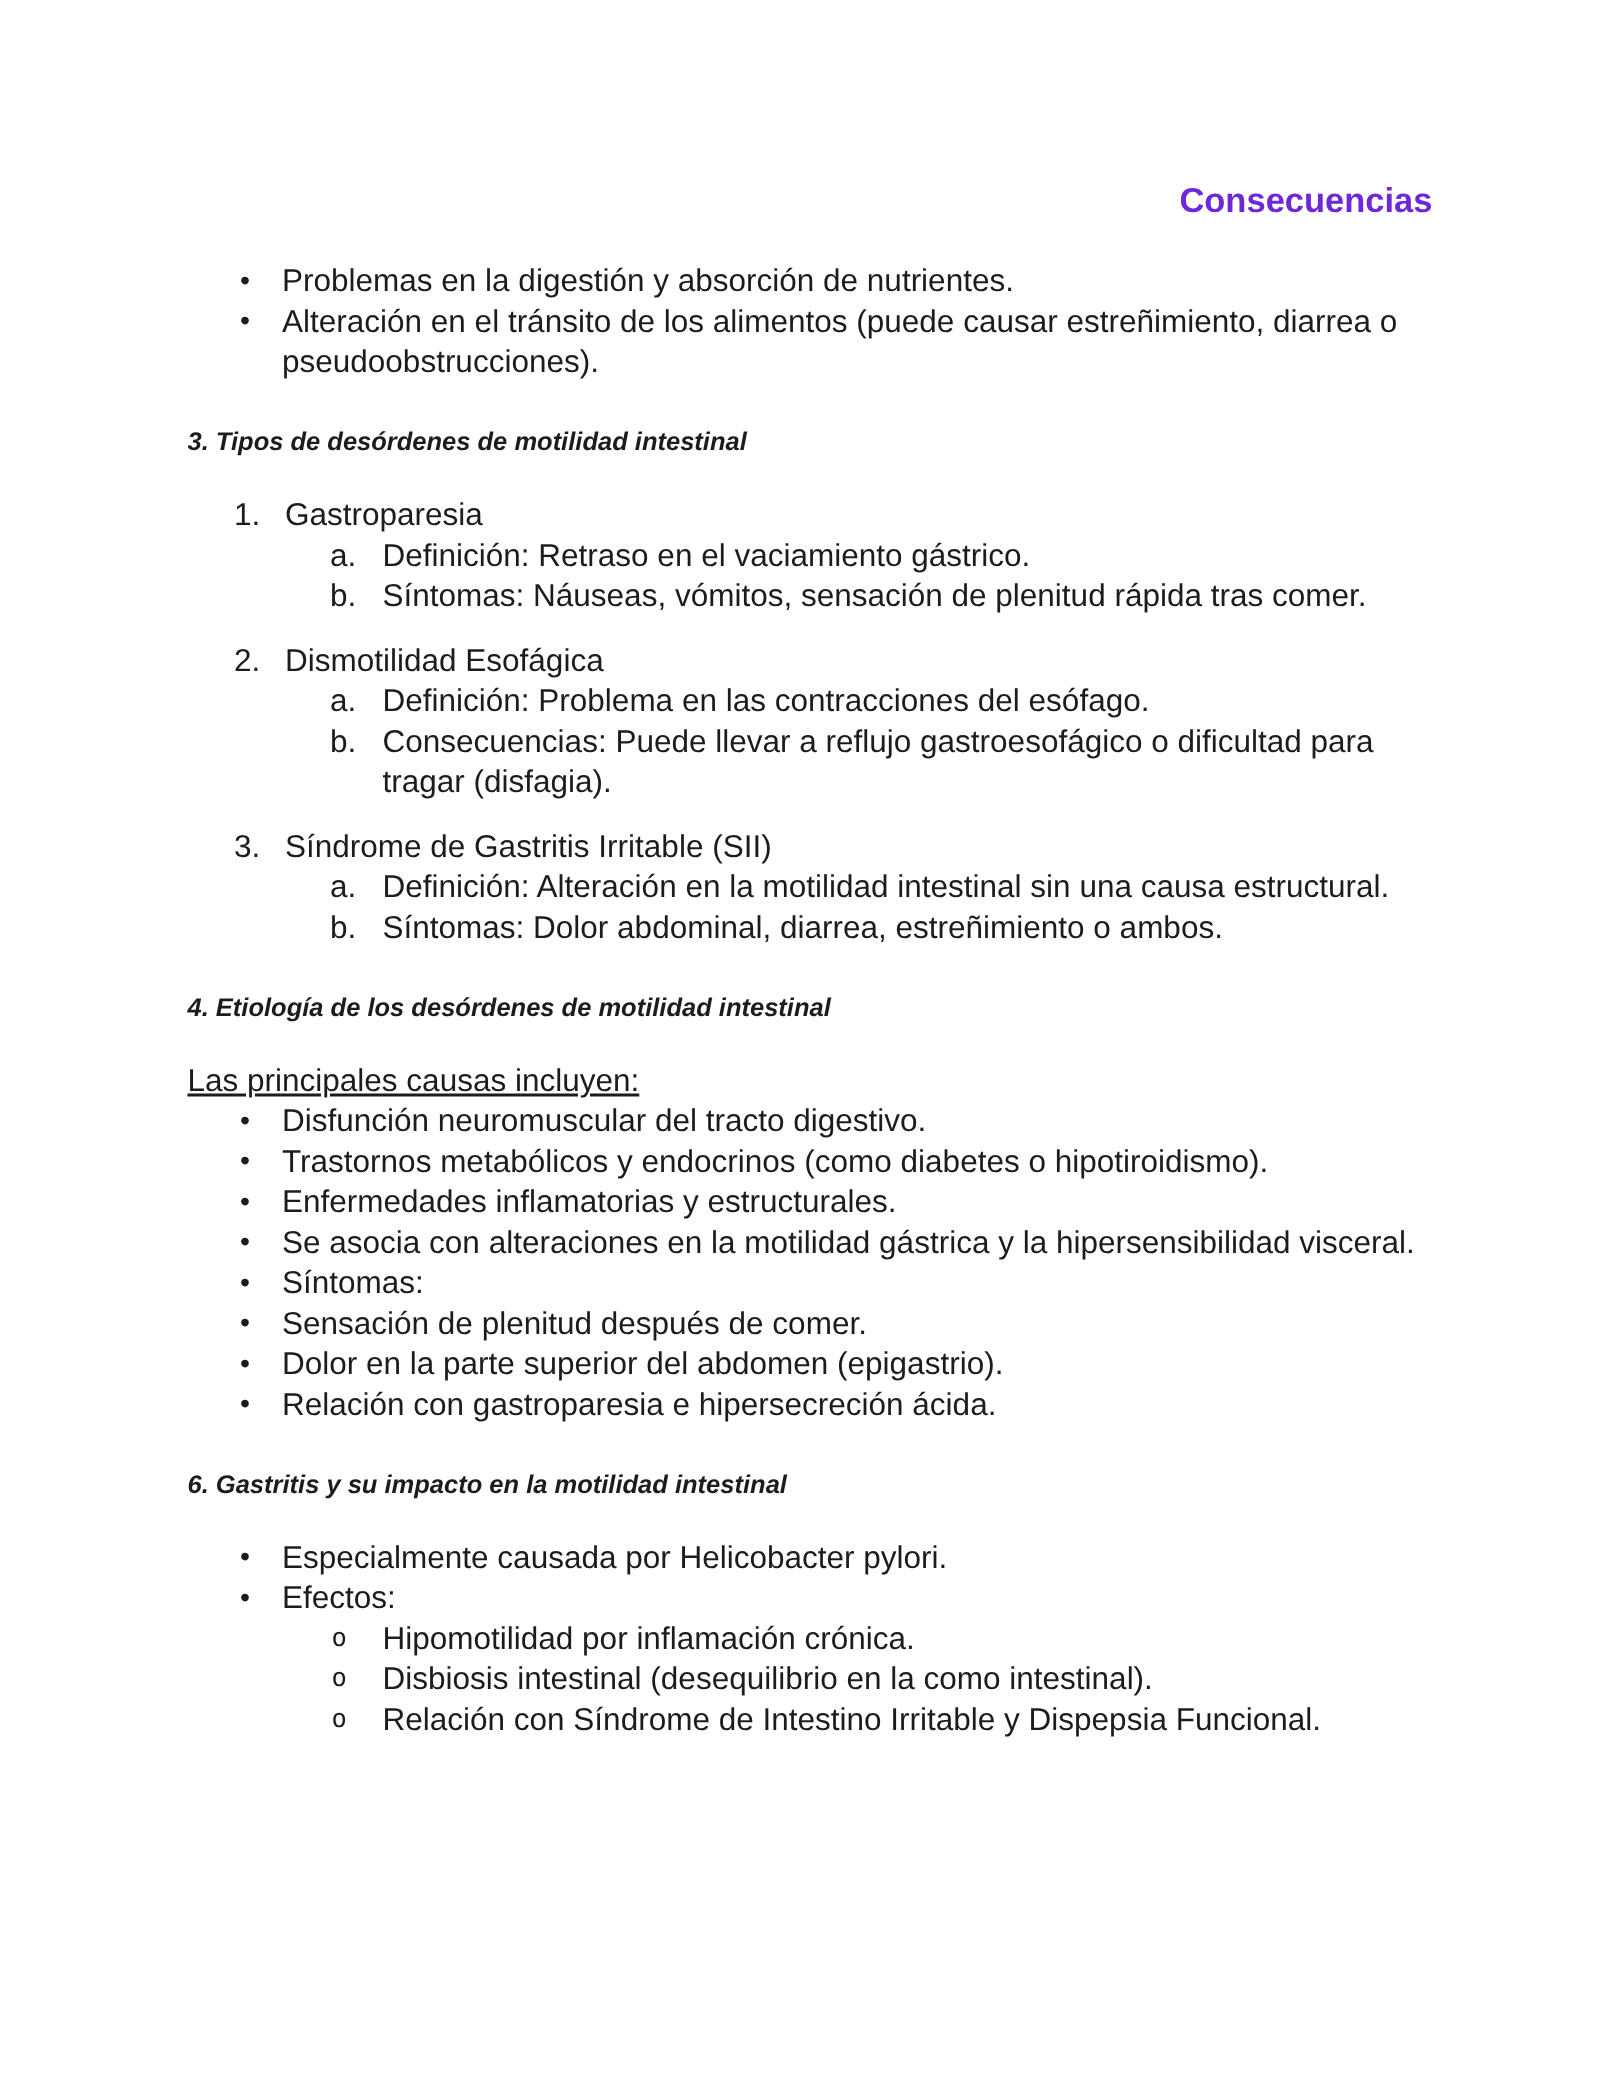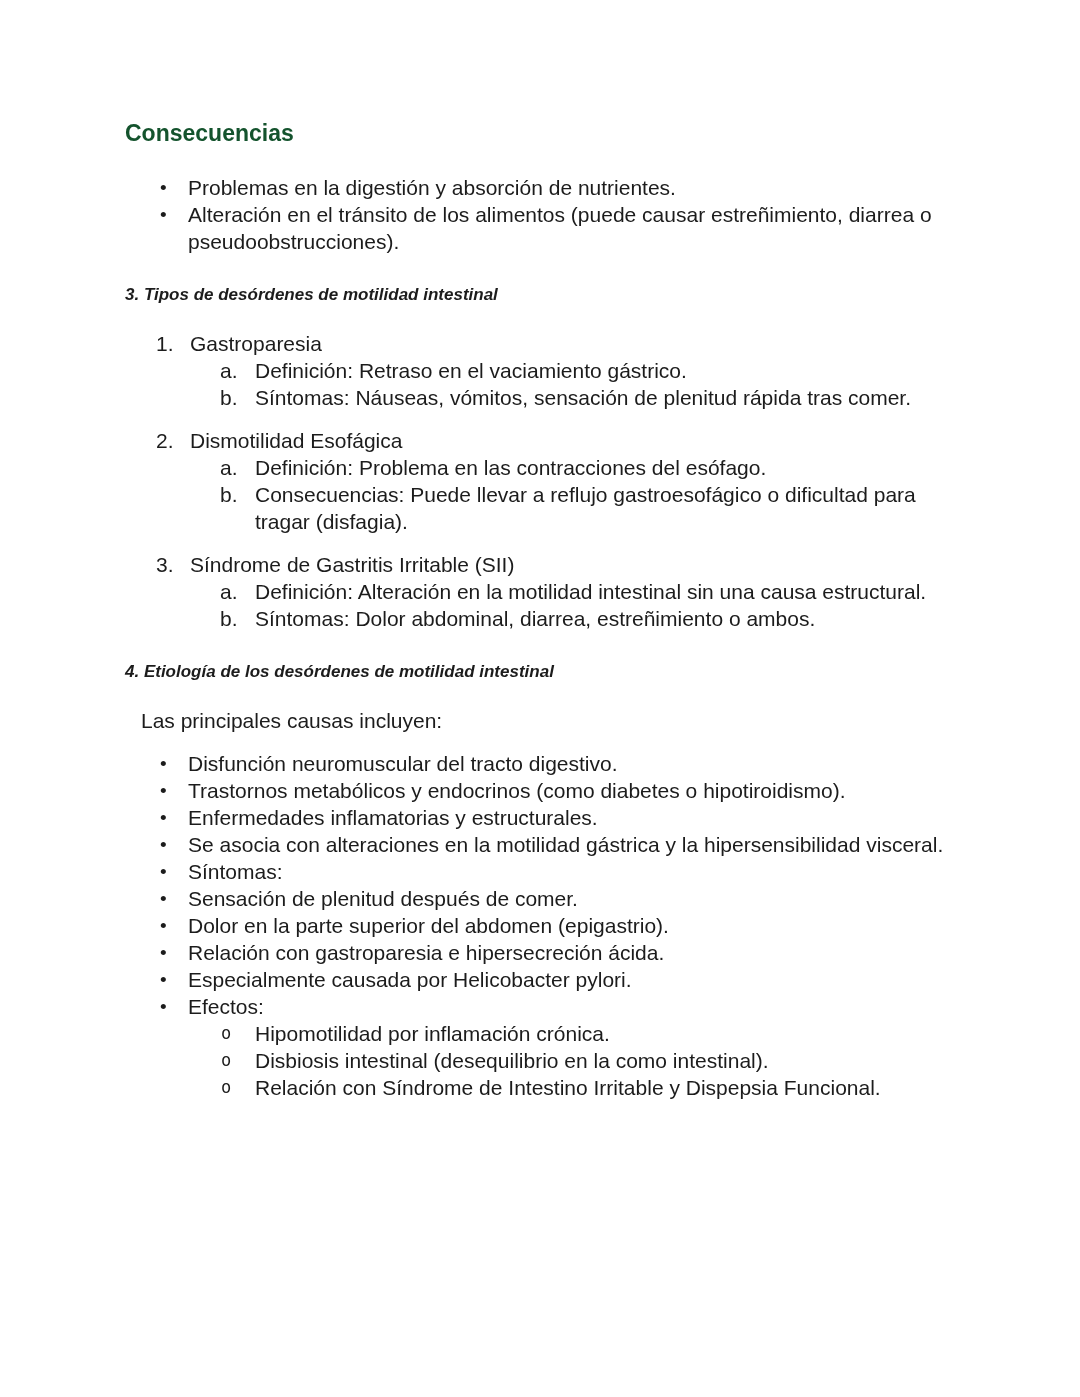--- a/index.html
+++ b/index.html
@@ -17,22 +17,23 @@
     font-family: "Liberation Sans", "DejaVu Sans", sans-serif;
     font-size: 21px;
     line-height: 27px;
     color: #1c1c1c;
     overflow: hidden;
   }
   h1.doc-heading {
     font-size: 23px;
     line-height: 30px;
     font-weight: bold;
-    color: #14532d;
+    color: #6d28d9;
     margin: 0 0 26px 0;
+    text-align: right;
   }
   h2.section-title {
     font-size: 17px;
     line-height: 27px;
     font-weight: bold;
     font-style: italic;
     color: #1c1c1c;
     margin: 26px 0 22px 0;
   }
   .list { margin: 0; padding: 0; }
@@ -62,21 +63,21 @@
   .circle-row { padding-left: 96px; }
   .circle-row .marker {
     width: 34px;
     font-family: "DejaVu Sans Mono", "Liberation Mono", monospace;
     font-size: 17px;
     line-height: 27px;
   }
 
   .group { margin-bottom: 16px; }
   .group:last-child { margin-bottom: 0; }
-  .intro-paragraph { margin: 16px; }
+  .intro-paragraph { margin: 0; text-decoration: underline; }
 </style>
 </head>
 <body>
 
 <div class="page">
 
   <h1 class="doc-heading">Consecuencias</h1>
 
   <div class="list">
     <div class="row bullet-row">
@@ -174,20 +175,21 @@
     <div class="row bullet-row">
       <span class="marker">•</span>
       <span class="txt">Dolor en la parte superior del abdomen (epigastrio).</span>
     </div>
     <div class="row bullet-row">
       <span class="marker">•</span>
       <span class="txt">Relación con gastroparesia e hipersecreción ácida.</span>
     </div>
   </div>
 
+  <h2 class="section-title">6. Gastritis y su impacto en la motilidad intestinal</h2>
 
   <div class="list">
     <div class="row bullet-row">
       <span class="marker">•</span>
       <span class="txt">Especialmente causada por Helicobacter pylori.</span>
     </div>
     <div class="row bullet-row">
       <span class="marker">•</span>
       <span class="txt">Efectos:</span>
     </div>

